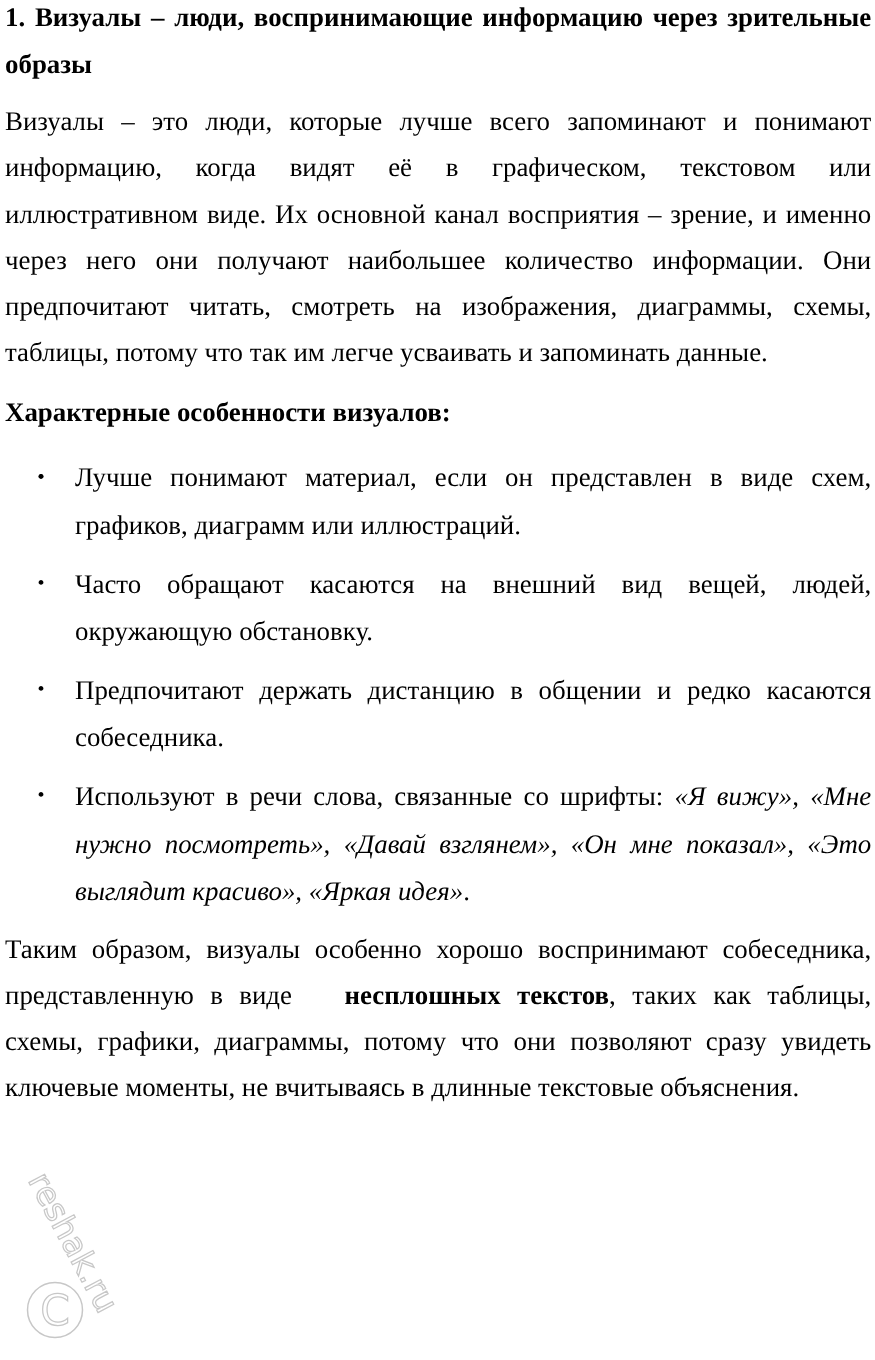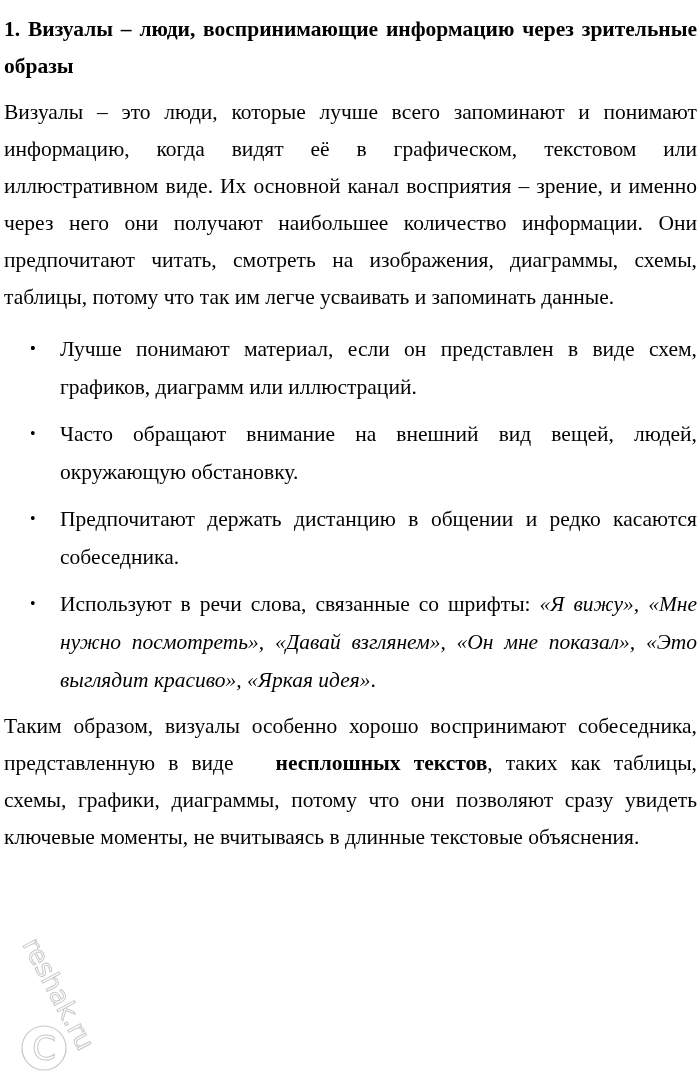--- a/index.html
+++ b/index.html
@@ -12,21 +12,21 @@
       height: 1088px;
       overflow: hidden;
       position: relative;
       font-family: "Liberation Serif", "DejaVu Serif", serif;
       color: #000000;
       font-size: 21.5px;
     }
     .page {
       position: absolute;
       left: 4px;
-      top: 16px;
+      top: 1px;
       width: 693px;
     }
     .heading {
       font-weight: bold;
       text-align: justify;
       line-height: 37px;
       margin: -5px 0 0 0;
       text-align-last: left;
     }
     .para {
@@ -77,32 +77,33 @@
   </style>
 </head>
 <body>
 
 <div class="page">
 
   <p class="heading">1. Визуалы – люди, воспринимающие информацию через зрительные образы</p>
 
   <p class="para">Визуалы – это люди, которые лучше всего запоминают и понимают информацию, когда видят её в графическом, текстовом или иллюстративном виде. Их основной канал восприятия – зрение, и именно через него они получают наибольшее количество информации. Они предпочитают читать, смотреть на изображения, диаграммы, схемы, таблицы, потому что так им легче усваивать и запоминать данные.</p>
 
+  <p class="subheading">Характерные особенности визуалов:</p>
 
   <ul class="features">
     <li>
       <span class="bullet">•</span>
     </li>
     <li>
       <span class="bullet">•</span>
       <span>Лучше понимают материал, если он представлен в виде схем, графиков, диаграмм или иллюстраций.</span>
     </li>
     <li>
       <span class="bullet">•</span>
-      <span>Часто обращают внимание на внешний вид вещей, людей, окружающую обстановку.</span>
+      <span>Часто обращают касаются на внешний вид вещей, людей, окружающую обстановку.</span>
     </li>
     <li>
       <span class="bullet">•</span>
       <span>Предпочитают держать дистанцию в общении и редко касаются собеседника.</span>
     </li>
     <li>
       <span class="bullet">•</span>
       <span><span>Используют в речи слова, связанные со шрифты: </span><span class="italic">«Я вижу», «Мне нужно посмотреть», «Давай взглянем», «Он мне показал», «Это выглядит красиво», «Яркая идея»</span><span>.</span></span>
     </li>
   </ul>

